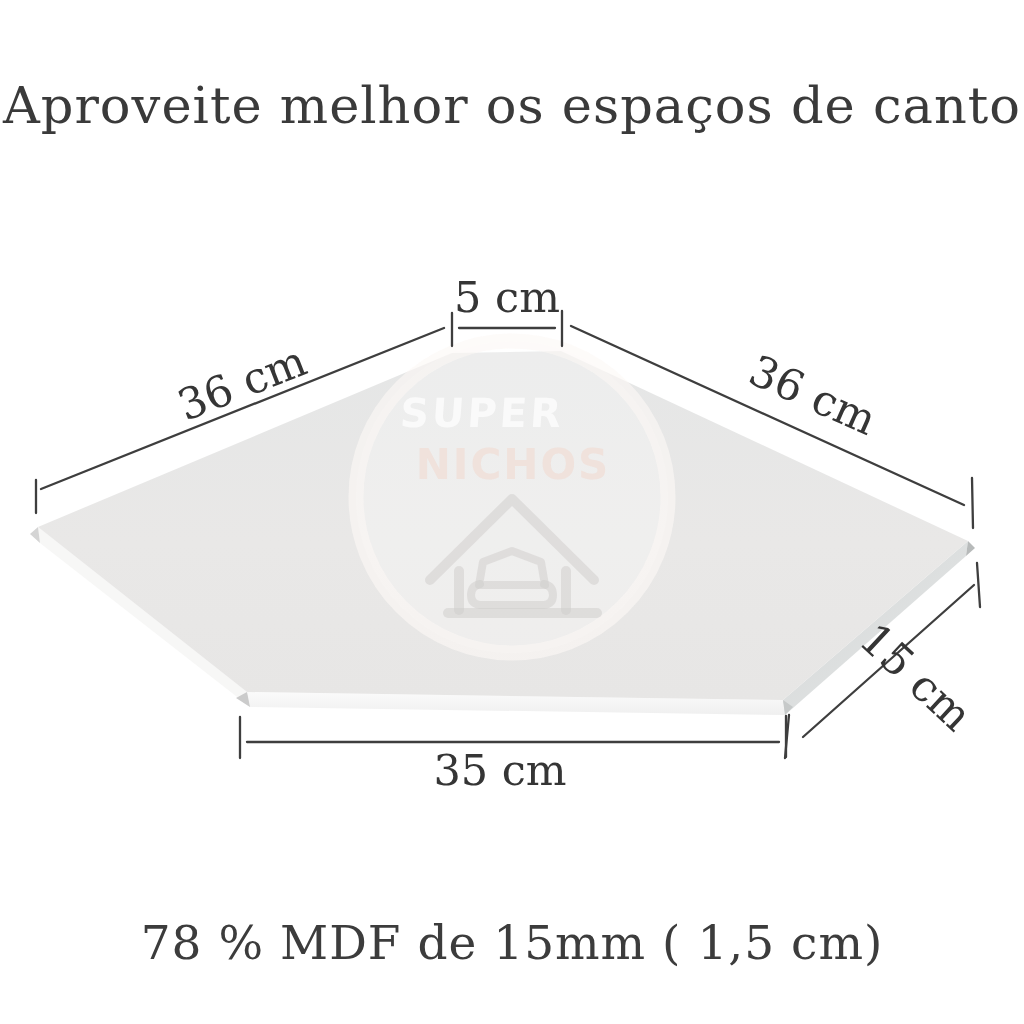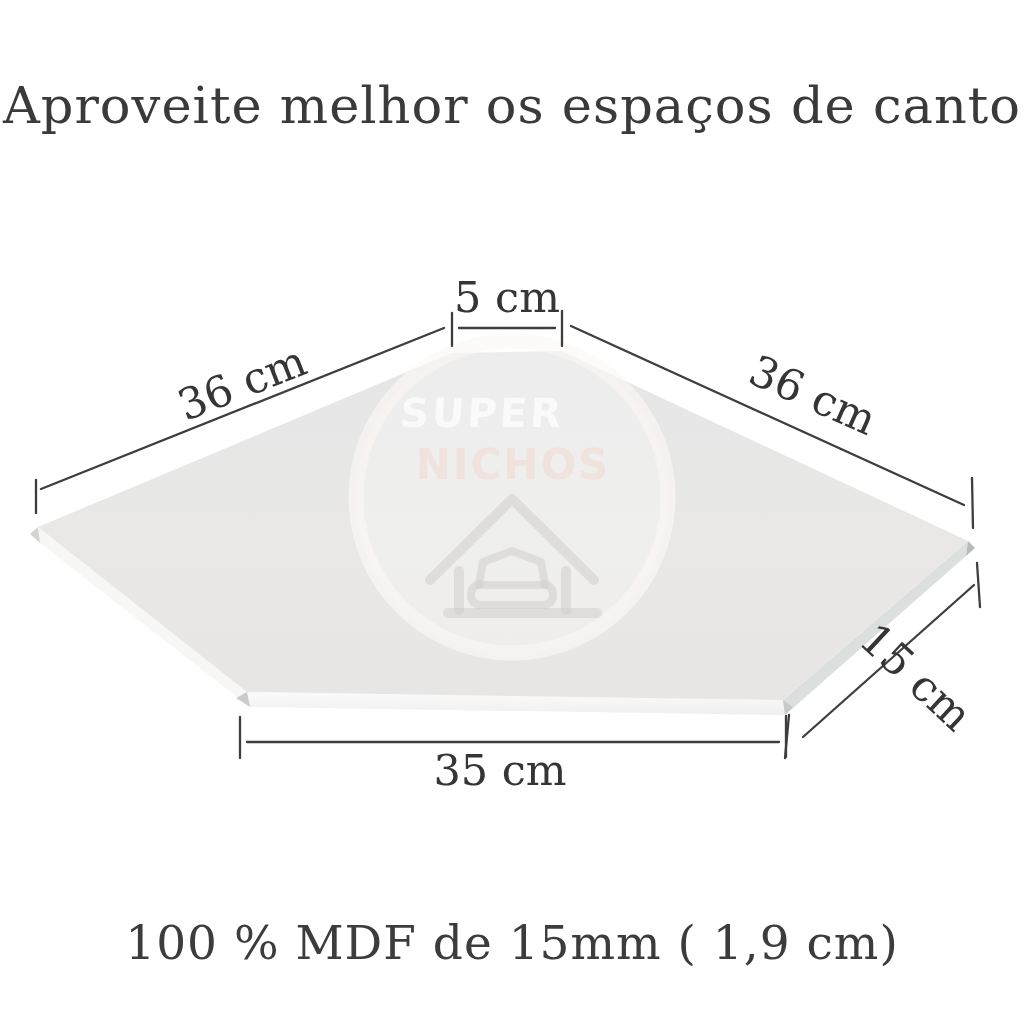--- a/index.html
+++ b/index.html
@@ -133,15 +133,15 @@
 
     <g text-anchor="middle">
       <text class="dim-label" x="507" y="312">5 cm</text>
       <text class="dim-label" x="242" y="398" transform="rotate(-21.5 242 383)">36 cm</text>
       <text class="dim-label" x="813" y="410" transform="rotate(24 813 395)">36 cm</text>
       <text class="dim-label" x="916" y="692" transform="rotate(43 916 677)">15 cm</text>
       <text class="dim-label" x="500" y="785">35 cm</text>
     </g>
   </svg>
 
-  <div class="footer-note">100 % MDF de 15mm ( 1,9 cm)</div>
+  <div class="footer-note">78 % MDF de 15mm ( 1,5 cm)</div>
 
 </div>
 
 </body></html>

